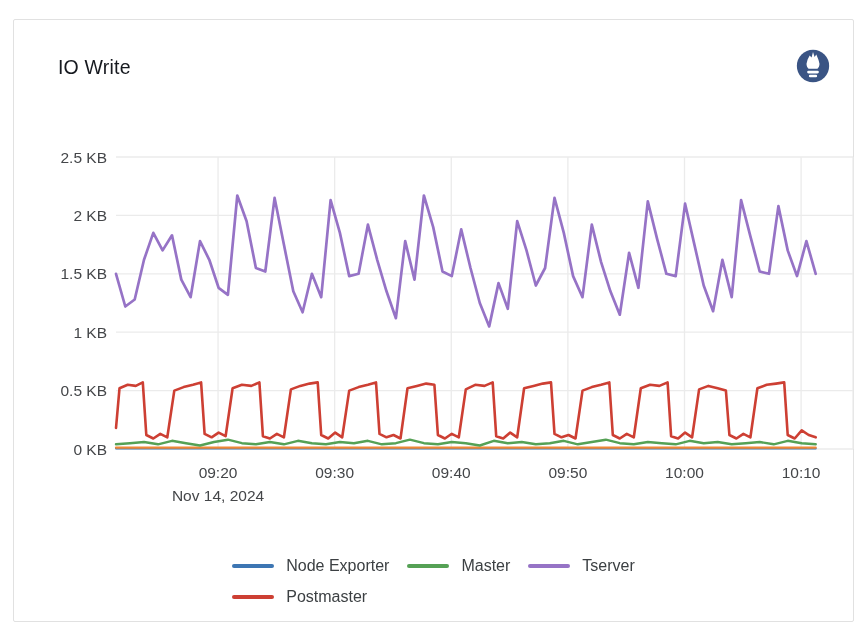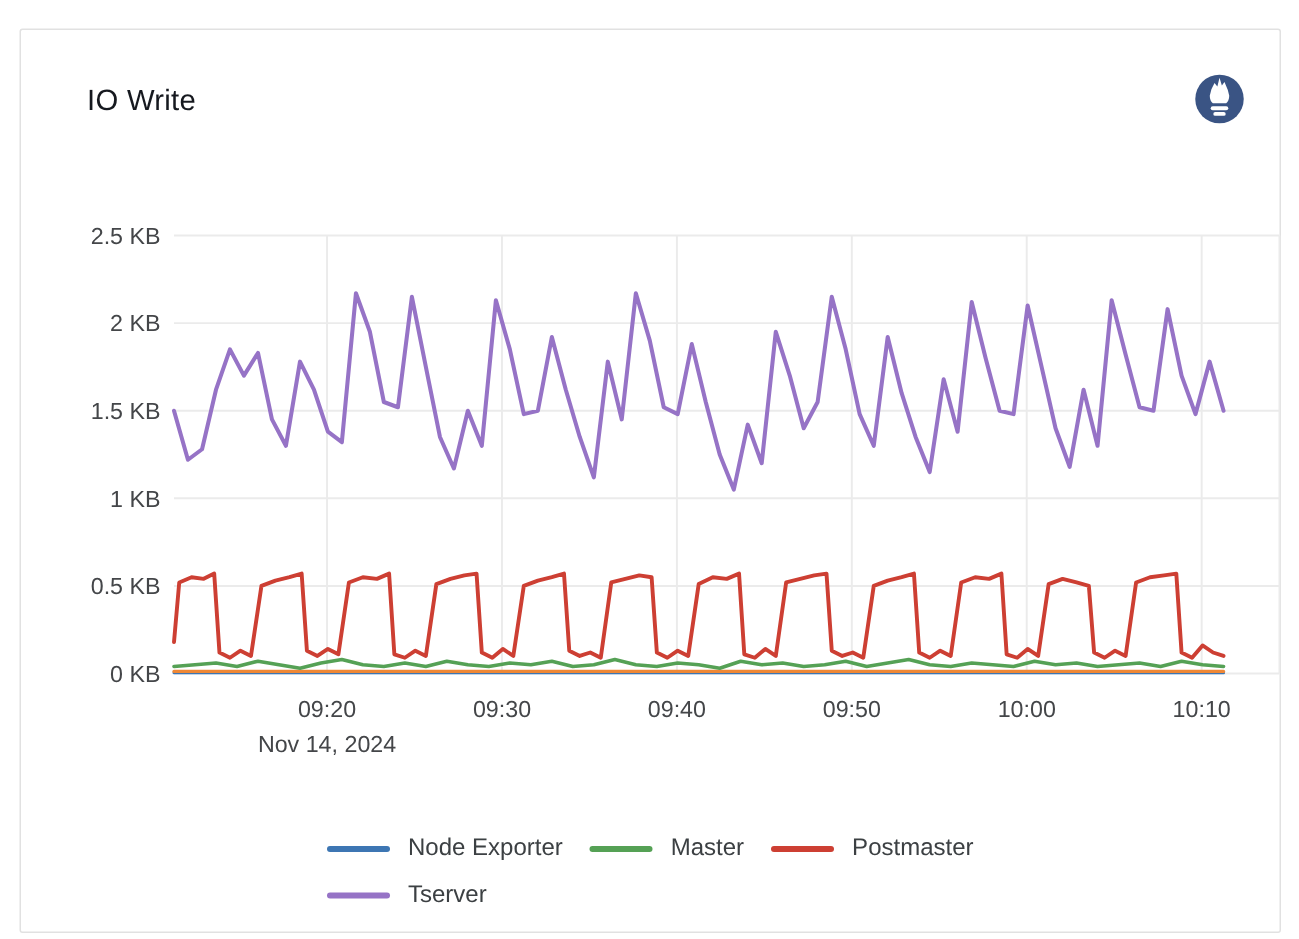--- a/index.html
+++ b/index.html
@@ -72,22 +72,22 @@
   <div class="legend" id="legend">
       <div class="legend-item">
         <span class="legend-swatch" style="background: rgb(61, 118, 179);"></span>
         <span>Node Exporter</span>
       </div>
       <div class="legend-item">
         <span class="legend-swatch" style="background: rgb(85, 161, 85);"></span>
         <span>Master</span>
       </div>
       <div class="legend-item">
+        <span class="legend-swatch" style="background: rgb(150, 115, 198);"></span>
+        <span>Tserver</span>
+      </div>
+      <div class="legend-item">
         <span class="legend-swatch" style="background: rgb(205, 63, 51);"></span>
         <span>Postmaster</span>
-      </div>
-      <div class="legend-item">
-        <span class="legend-swatch" style="background: rgb(150, 115, 198);"></span>
-        <span>Tserver</span>
       </div>
     </div>
 
 </div>
 
 </body></html>

